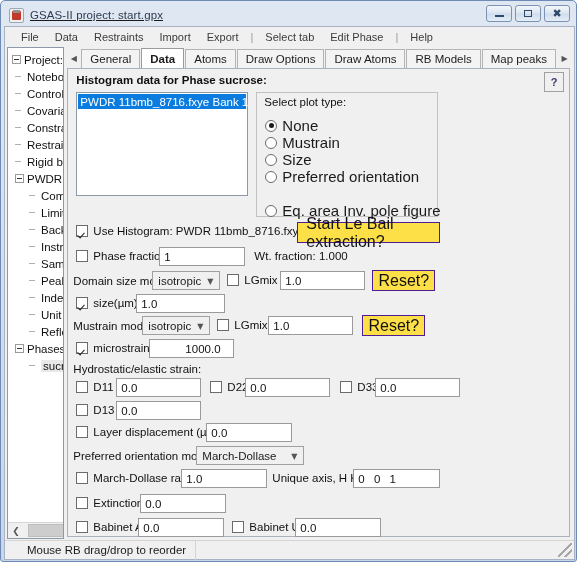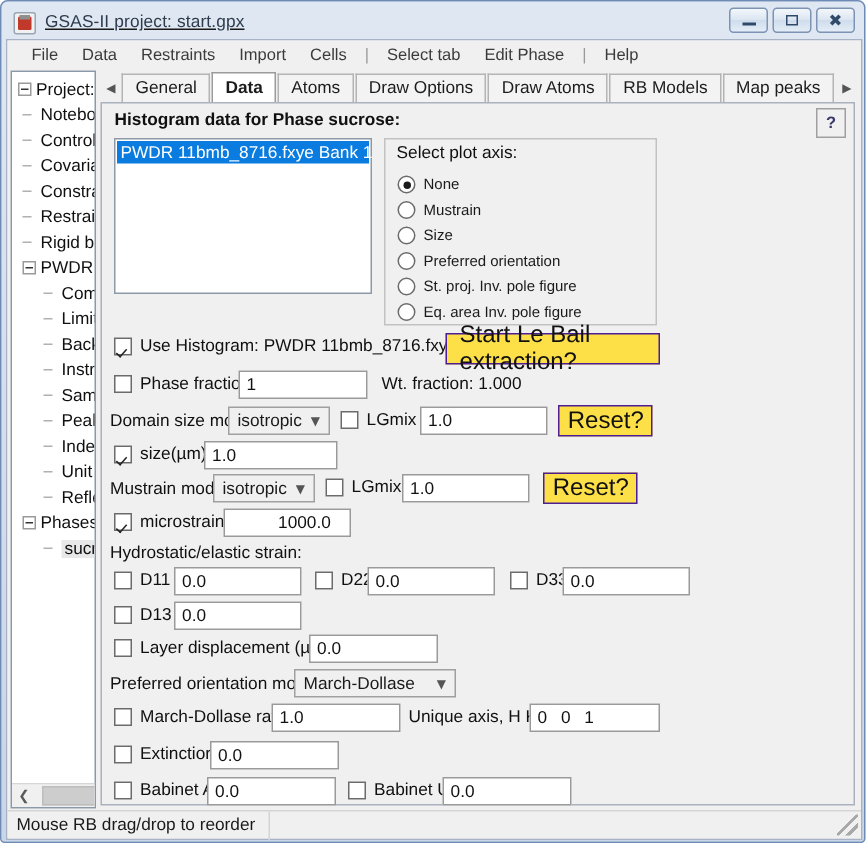--- a/index.html
+++ b/index.html
@@ -270,21 +270,21 @@
     border: 1px solid #c2c2c2;
     background: transparent;
   }
   .group-title {
     position: absolute; left: 7px; top: 3px;
     font-size: 11.5px; color: #101010;
   }
   .radio-row {
     position: absolute; left: 8px;
     display: flex; align-items: center;
-    font-size: 10px; white-space: nowrap;
+    font-size: 15px; white-space: nowrap;
   }
   .radio {
     width: 12px; height: 12px;
     border: 1px solid #6b6b6b;
     border-radius: 50%;
     background: #ffffff;
     margin-right: 5px;
     position: relative; flex: none;
   }
   .radio.on::after {
@@ -347,21 +347,21 @@
   .lbl-txt { font-size: 11.5px; color: #101010; }
   .hkl { letter-spacing: 3px; }
 
   
   .statusbar {
     position: absolute;
     left: 0; bottom: 0;
     width: 569px; height: 19px;
     background: #f0f0f0;
     border-top: 1px solid #d4d4d4;
-    display: flex; align-items: center;
+    display: flex; align-items: center; padding-left: 16px;
   }
   .status-cell1 {
     width: 175px; height: 19px;
     display: flex; align-items: center;
     padding-left: 6px;
     border-right: 1px solid #d4d4d4;
     font-size: 11.5px; color: #1a1a1a;
     white-space: nowrap;
   }
   .status-cell2 { flex: 1; }
@@ -394,21 +394,21 @@
     </div>
   </div>
 
   <div class="client">
 
     <div class="menubar">
       <div class="menu-item">File</div>
       <div class="menu-item">Data</div>
       <div class="menu-item">Restraints</div>
       <div class="menu-item">Import</div>
-      <div class="menu-item">Cells</div>
+      <div class="menu-item">Export</div>
       <div class="menu-sep">|</div>
       <div class="menu-item">Select tab</div>
       <div class="menu-item">Edit Phase</div>
       <div class="menu-sep">|</div>
       <div class="menu-item">Help</div>
     </div>
 
     <div class="split">
 
       <div class="treepane">
@@ -518,40 +518,36 @@
         <div class="panel">
 
           <div class="panel-title">Histogram data for Phase sucrose:</div>
           <div class="help-btn">?</div>
 
           <div class="listbox">
             <div class="item selected">PWDR 11bmb_8716.fxye Bank 1</div>
           </div>
 
           <div class="groupbox">
-            <div class="group-title">Select plot axis:</div>
+            <div class="group-title">Select plot type:</div>
             <div class="radio-row" style="top:24px;">
               <span class="radio on"></span>
               <span>None</span>
             </div>
             <div class="radio-row" style="top:41px;">
               <span class="radio"></span>
               <span>Mustrain</span>
             </div>
             <div class="radio-row" style="top:58px;">
               <span class="radio"></span>
               <span>Size</span>
             </div>
             <div class="radio-row" style="top:75px;">
               <span class="radio"></span>
               <span>Preferred orientation</span>
-            </div>
-            <div class="radio-row" style="top:92px;">
-              <span class="radio"></span>
-              <span>St. proj. Inv. pole figure</span>
             </div>
             <div class="radio-row" style="top:109px;">
               <span class="radio"></span>
               <span>Eq. area Inv. pole figure</span>
             </div>
           </div>
 
           <div class="row" style="left:8px; top:156px;">
             <span class="cb on"></span>
             <span class="lbl-txt">Use Histogram: PWDR 11bmb_8716.fxye Bank 1 ?</span>

